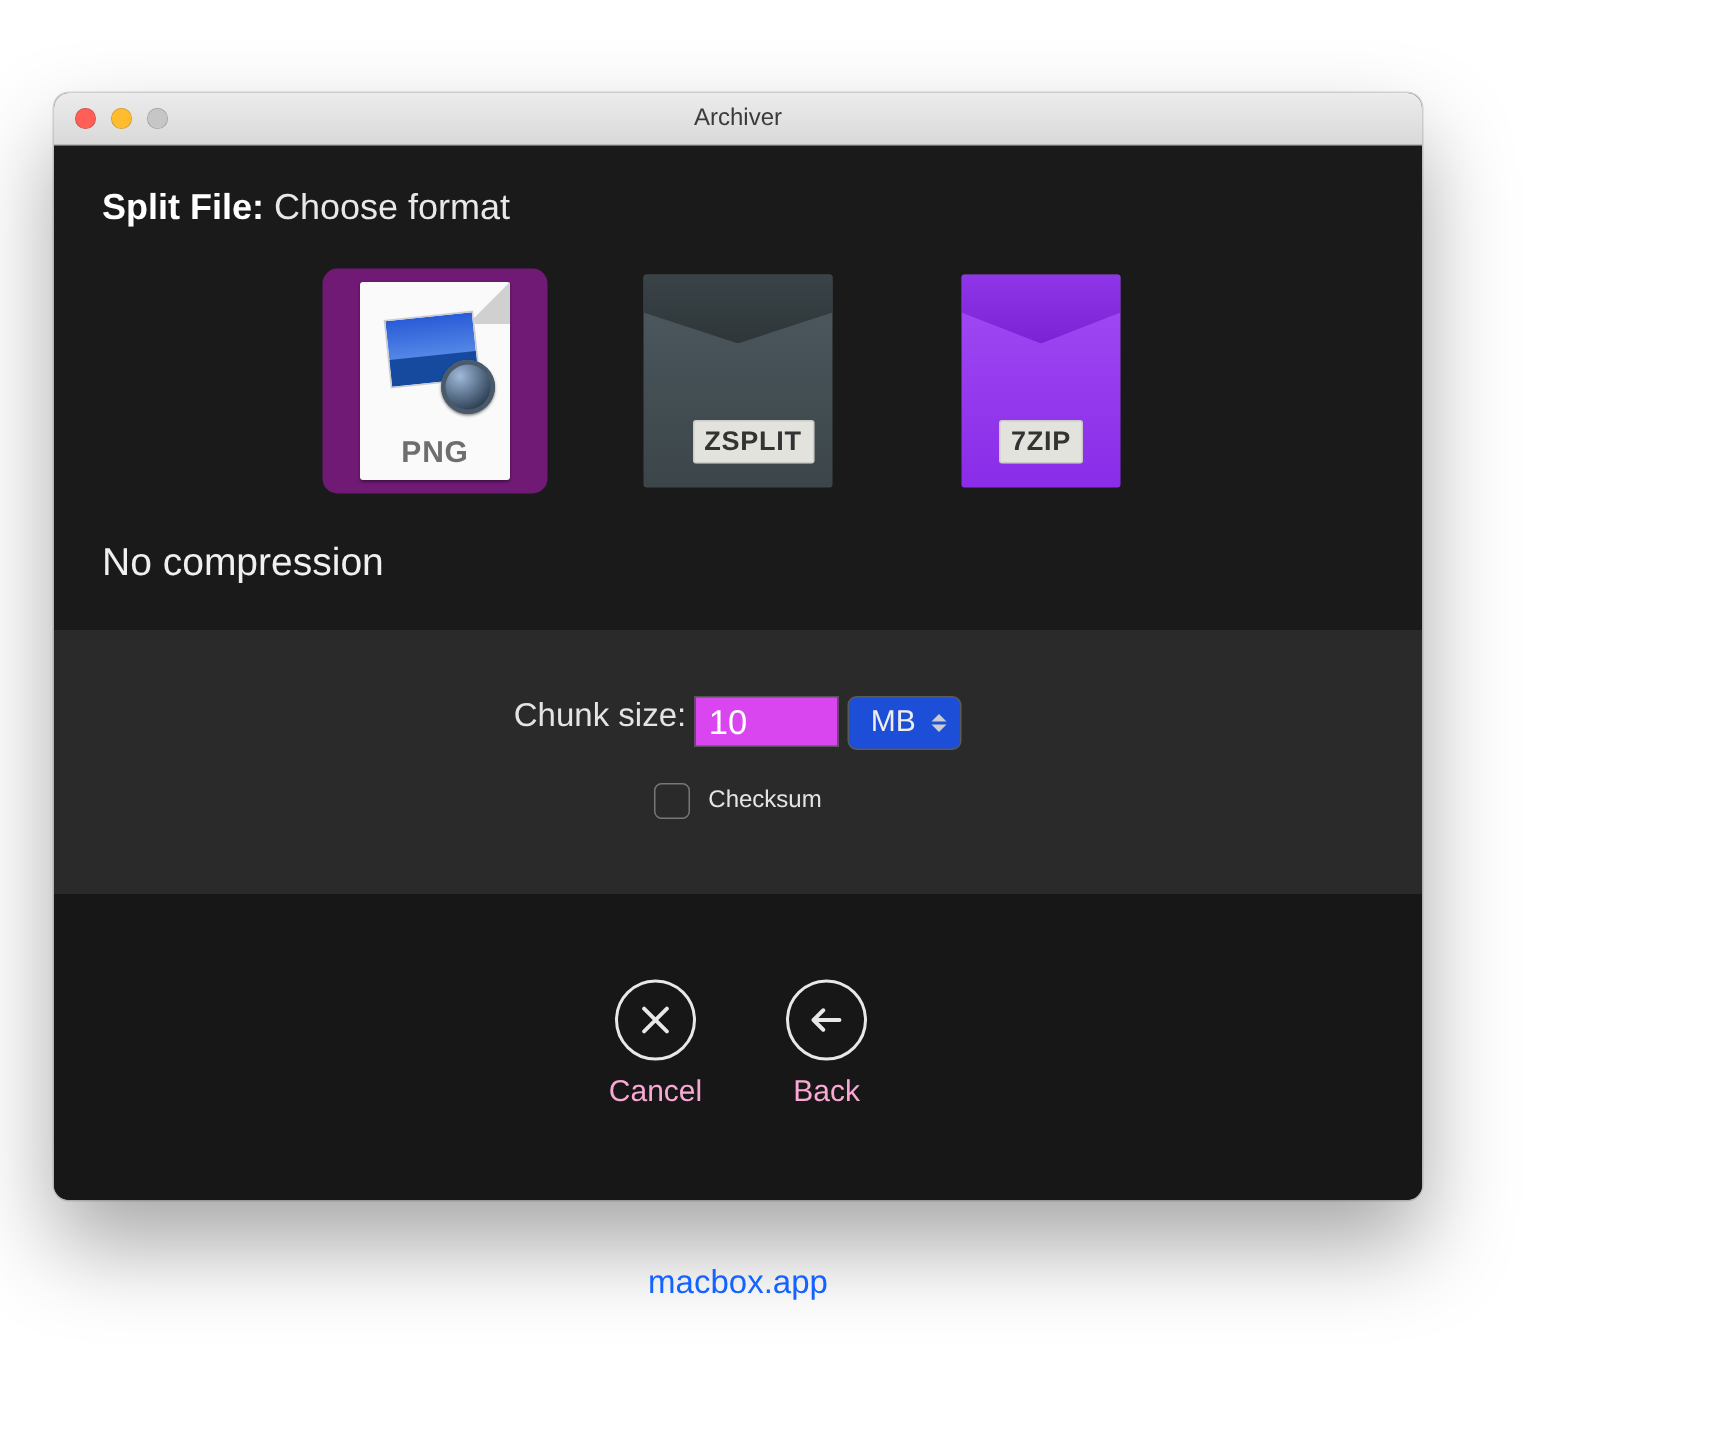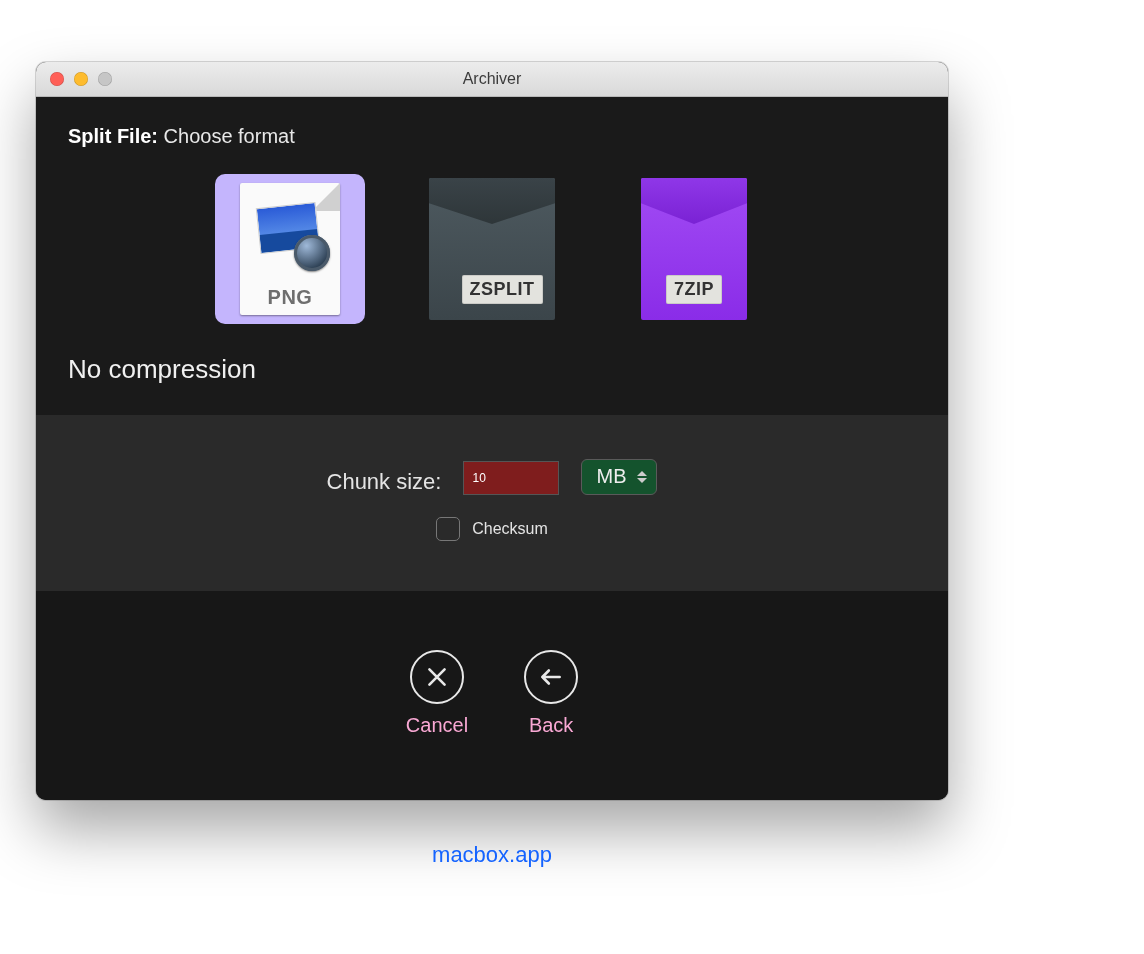--- a/index.html
+++ b/index.html
@@ -60,21 +60,21 @@
     font-size: 16px;
     color: #3b3b3b;
   }
 
   .section-top {
     background: #1a1a1a;
     padding: 28px 32px 30px 32px;
     color: #fff;
   }
   .heading {
-    font-size: 20px;
+    font-size: 24px;
     font-weight: 400;
     color: #e8e8e8;
     margin-bottom: 26px;
   }
   .heading strong {
     font-weight: 700;
     color: #fff;
   }
 
   .format-row {
@@ -85,21 +85,21 @@
   .format-option {
     width: 150px;
     height: 150px;
     border-radius: 10px;
     display: flex;
     align-items: center;
     justify-content: center;
     cursor: pointer;
   }
   .format-option.selected {
-    background: #c4b5fd;
+    background: #701a75;
   }
 
   
   .png-file {
     width: 100px;
     height: 126px;
     background: #fafafa;
     border-radius: 2px;
     position: relative;
     box-shadow: 0 1px 2px rgba(0,0,0,0.4);
@@ -191,42 +191,42 @@
     background: #2a2a2a;
     color: #e8e8e8;
     padding: 44px 0 50px 0;
     display: flex;
     flex-direction: column;
     align-items: center;
     gap: 22px;
   }
   .chunk-row {
     display: flex;
-    align-items: flex-end;
-    gap: 22px;
+    align-items: flex-start;
+    gap: 6px;
   }
   .chunk-row label {
     font-size: 22px;
     color: #e4e4e4;
   }
   .chunk-input {
     width: 96px;
     height: 34px;
-    background: #7f1d1d;
+    background: #d946ef;
     border: 1px solid #555;
     color: #fff;
-    font-size: 12px;
+    font-size: 23px;
     padding: 0 8px;
     box-sizing: border-box;
     outline: none;
   }
   .unit-select {
     height: 34px;
     padding: 0 30px 0 14px;
-    background: #14532d;
+    background: #1d4ed8;
     border: 1px solid #5a5a5a;
     border-radius: 6px;
     color: #eee;
     font-size: 20px;
     line-height: 32px;
     position: relative;
     cursor: pointer;
   }
   .unit-select .arrows {
     position: absolute;

